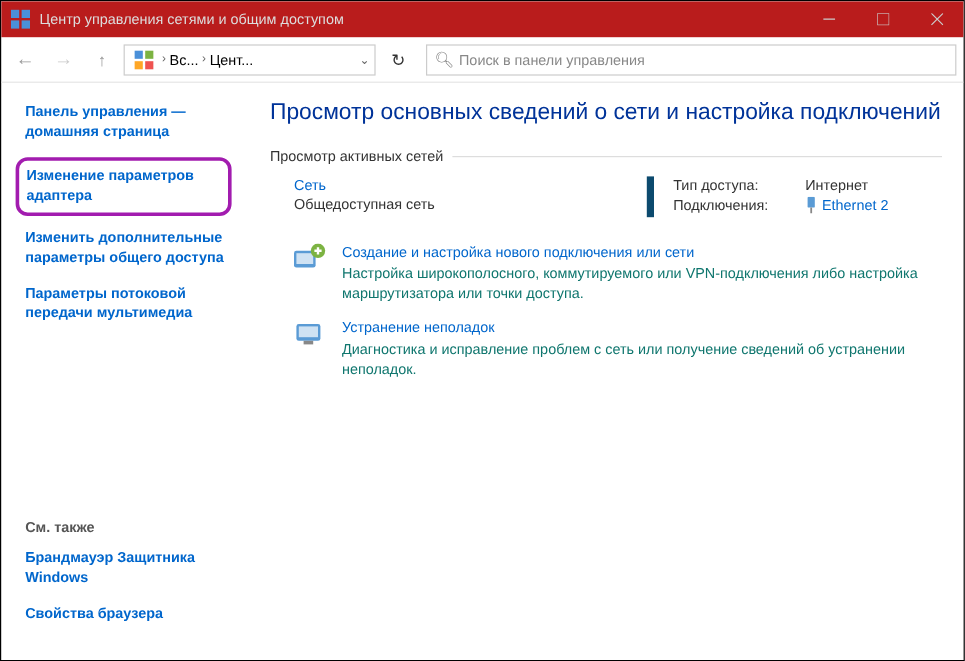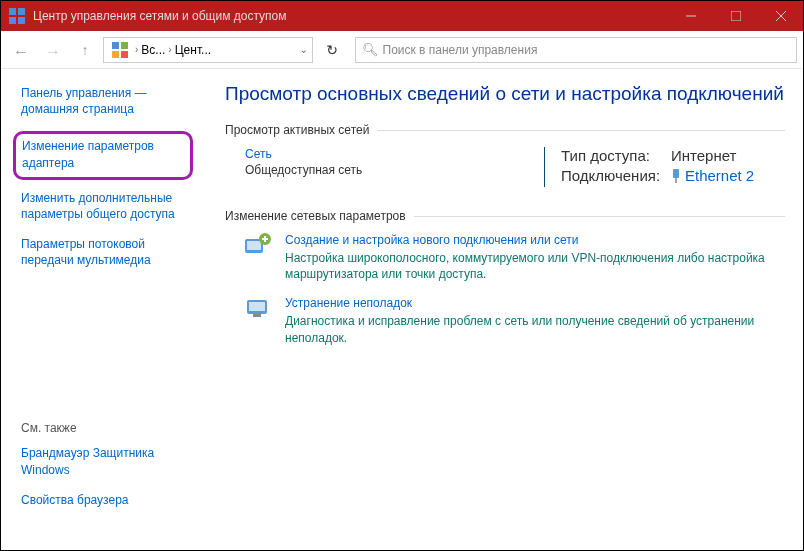--- a/index.html
+++ b/index.html
@@ -11,34 +11,34 @@
 .navbar { height: 38px; display: flex; align-items: center; border-bottom: 1px solid #e5e5e5; padding: 0 6px; gap: 4px; }
 .nav-arrow { width: 28px; height: 28px; display: flex; align-items: center; justify-content: center; color: #999; font-size: 16px; }
 .crumbs { display: flex; align-items: center; height: 26px; border: 1px solid #ccc; padding: 0 4px; min-width: 210px; font-size: 12px; }
 .crumb-icon { width: 16px; height: 16px; margin: 0 4px; }
 .crumb-sep { color: #666; margin: 0 3px; font-size: 10px; }
 .crumb-drop { margin-left: auto; color: #666; font-size: 10px; }
 .refresh { width: 30px; height: 26px; display: flex; align-items: center; justify-content: center; color: #333; font-size: 14px; }
 .searchbox { flex: 1; height: 26px; border: 1px solid #ccc; display: flex; align-items: center; padding: 0 6px; color: #888; margin-left: 4px; }
 .search-icon { margin-right: 4px; color: #888; font-size: 13px; }
 .body-area { display: flex; height: calc(100% - 68px); }
-.sidebar { width: 202px; padding: 16px 10px 28px 20px; display: flex; flex-direction: column; }
+.sidebar { width: 202px; padding: 16px 10px 17px 20px; display: flex; flex-direction: column; font-weight: bold; }
 .sidebar .link { color: #0066cc; font-size: 12px; margin-bottom: 14px; line-height: 1.35; cursor: pointer; }
 .sidebar .highlighted { border: 3px solid #a21caf; border-radius: 10px; padding: 4px 8px 6px 6px; margin-left: -8px; margin-bottom: 10px; display: inline-block; }
 .sidebar .spacer { flex: 1; }
 .sidebar .see-also { color: #555; font-size: 12px; margin-bottom: 10px; }
 .main { flex: 1; padding: 14px 18px 14px 22px; }
 .main h1 { font-size: 19px; font-weight: 400; color: #003399; margin-bottom: 18px; }
 .group-label { color: #333; font-size: 12px; display: flex; align-items: center; margin-bottom: 10px; }
 .group-label .line { flex: 1; height: 1px; background: #ddd; margin-left: 8px; }
 .netgrid { display: flex; margin: 6px 0 22px 20px; }
-.netleft { width: 300px; border-right: 1px solid #0c4a6e; padding-right: 10px; }
+.netleft { width: 300px; border-right: 6px solid #0c4a6e; padding-right: 10px; }
 .netleft .netname { color: #0066cc; font-size: 12px; margin-bottom: 2px; }
 .netleft .nettype { color: #333; font-size: 12px; }
-.netright { padding-left: 16px; font-size: 15px; color: #333; }
+.netright { padding-left: 16px; font-size: 12px; color: #333; }
 .netright .row { display: flex; margin-bottom: 3px; }
 .netright .k { width: 110px; }
 .netright .v { color: #333; }
 .netright .vlink { color: #0066cc; display: flex; align-items: center; gap: 4px; justify-content: space-between; }
 .opt { display: flex; margin: 8px 0 14px 20px; gap: 12px; }
 .opt .o-icon { width: 28px; height: 24px; flex-shrink: 0; }
 .opt .o-body .o-title { color: #0066cc; font-size: 12px; margin-bottom: 3px; cursor: pointer; }
 .opt .o-body .o-desc { color: #0f766e; font-size: 12px; line-height: 1.35; }
 .cable-icon { width: 10px; height: 14px; }
 </style>
@@ -132,24 +132,20 @@
             <svg class="cable-icon" viewBox="0 0 10 14">
                 <rect x="2" y="0" width="6" height="9" fill="#5a9bd5" rx="1"></rect>
                 <line x1="5" y1="9" x2="5" y2="14" stroke="#888" stroke-width="1.5"></line>
               </svg>
             <span>Ethernet 2</span>
           </div>
         </div>
       </div>
     </div>
 
-    <div class="group-label">
-      <span>Изменение сетевых параметров</span>
-        <div class="line"></div>
-    </div>
 
     <div class="opt">
       <svg class="o-icon" viewBox="0 0 28 24">
           <rect x="0" y="6" width="18" height="14" fill="#5a9bd5" rx="2"></rect>
           <rect x="2" y="8" width="14" height="9" fill="#cfe2f3"></rect>
           <circle cx="20" cy="6" r="6" fill="#7cb342"></circle>
           <line x1="20" y1="3" x2="20" y2="9" stroke="#fff" stroke-width="2"></line>
           <line x1="17" y1="6" x2="23" y2="6" stroke="#fff" stroke-width="2"></line>
         </svg>
       <div class="o-body">

